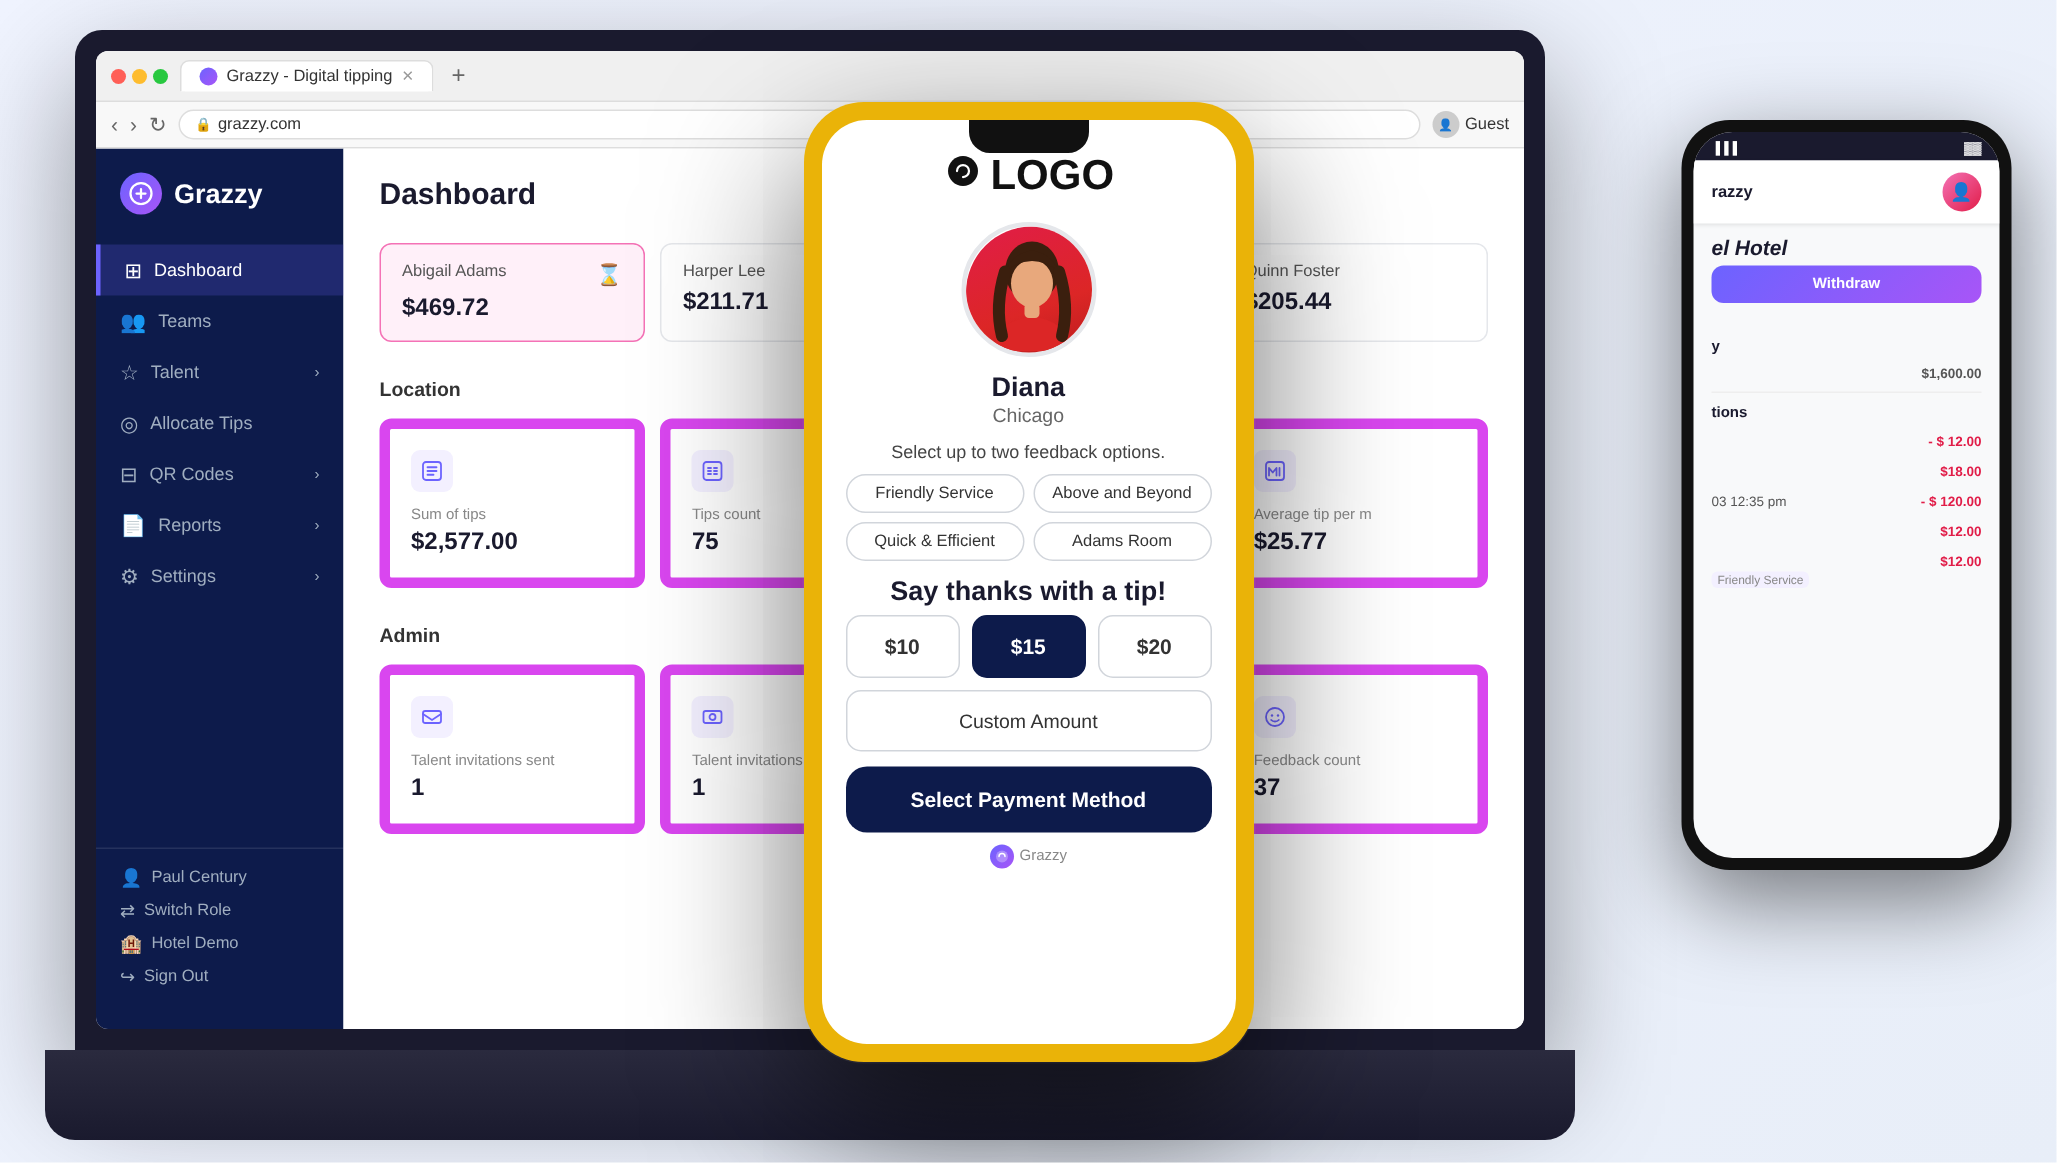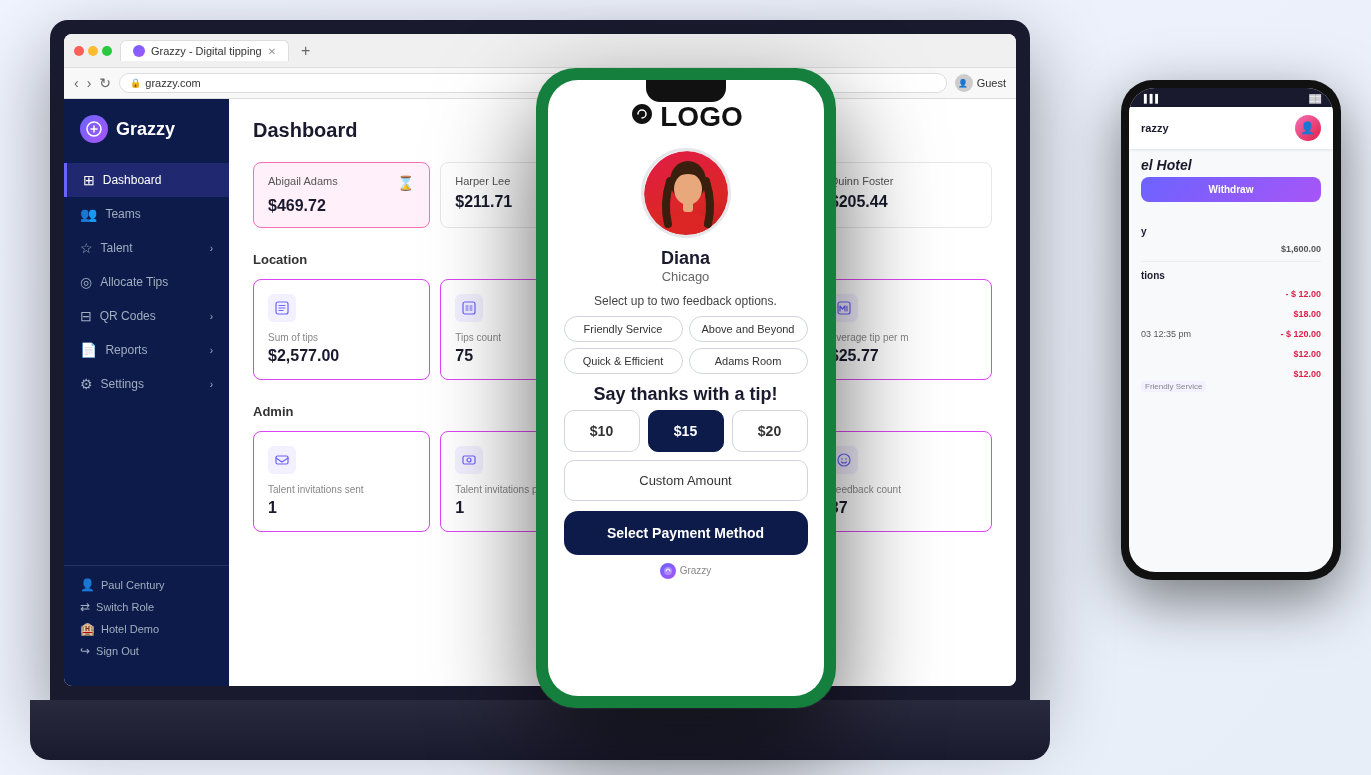--- a/index.html
+++ b/index.html
@@ -268,21 +268,21 @@
 
     
     .stats-grid {
       display: grid;
       grid-template-columns: repeat(4, 1fr);
       gap: 10px;
       margin-bottom: 24px;
     }
     .stat-card {
       background: #fff;
-      border: 1px solid #d946ef;
+      border: 7px solid #d946ef;
       border-radius: 8px;
       padding: 14px;
     }
     .stat-icon {
       width: 28px; height: 28px;
       background: #f3f0ff;
       border-radius: 6px;
       display: flex; align-items: center; justify-content: center;
       font-size: 13px;
       margin-bottom: 10px;
@@ -303,21 +303,21 @@
       left: 50%;
       top: 50%;
       transform: translate(-50%, -50%);
       width: 300px;
       height: 640px;
       z-index: 100;
     }
     .tip-phone-body {
       width: 100%;
       height: 100%;
-      background: #15803d;
+      background: #eab308;
       border-radius: 40px;
       padding: 12px;
       box-shadow: 0 40px 100px rgba(0,0,0,0.6), 0 0 0 1px rgba(255,255,255,0.1);
       position: relative;
     }
     .tip-phone-notch {
       position: absolute;
       top: 12px;
       left: 50%;
       transform: translateX(-50%);

